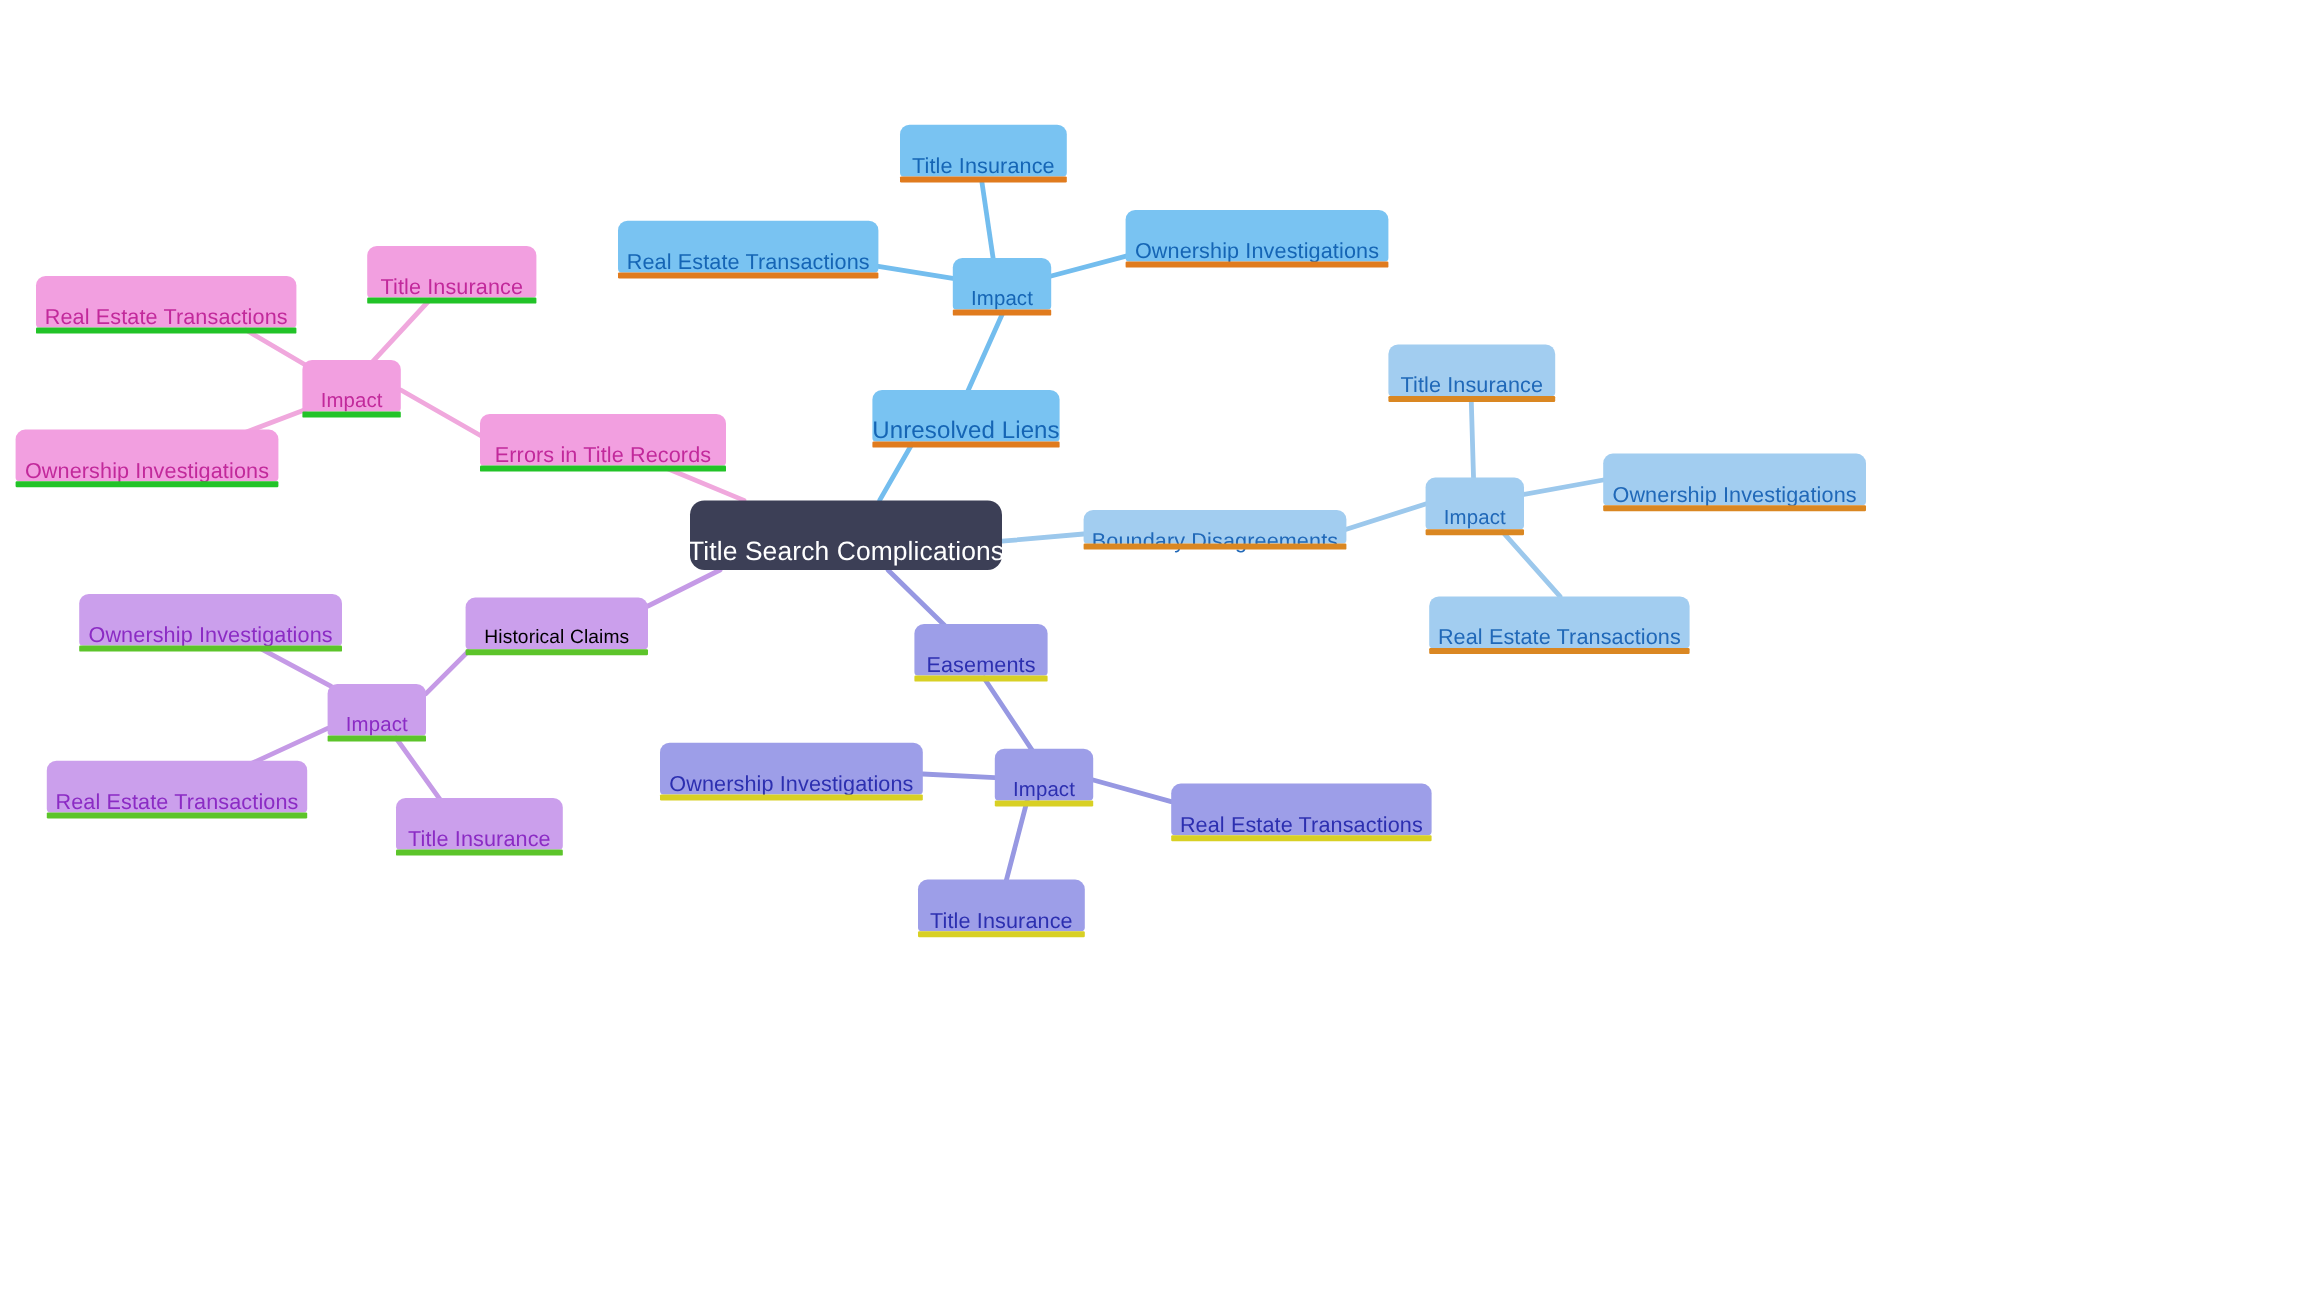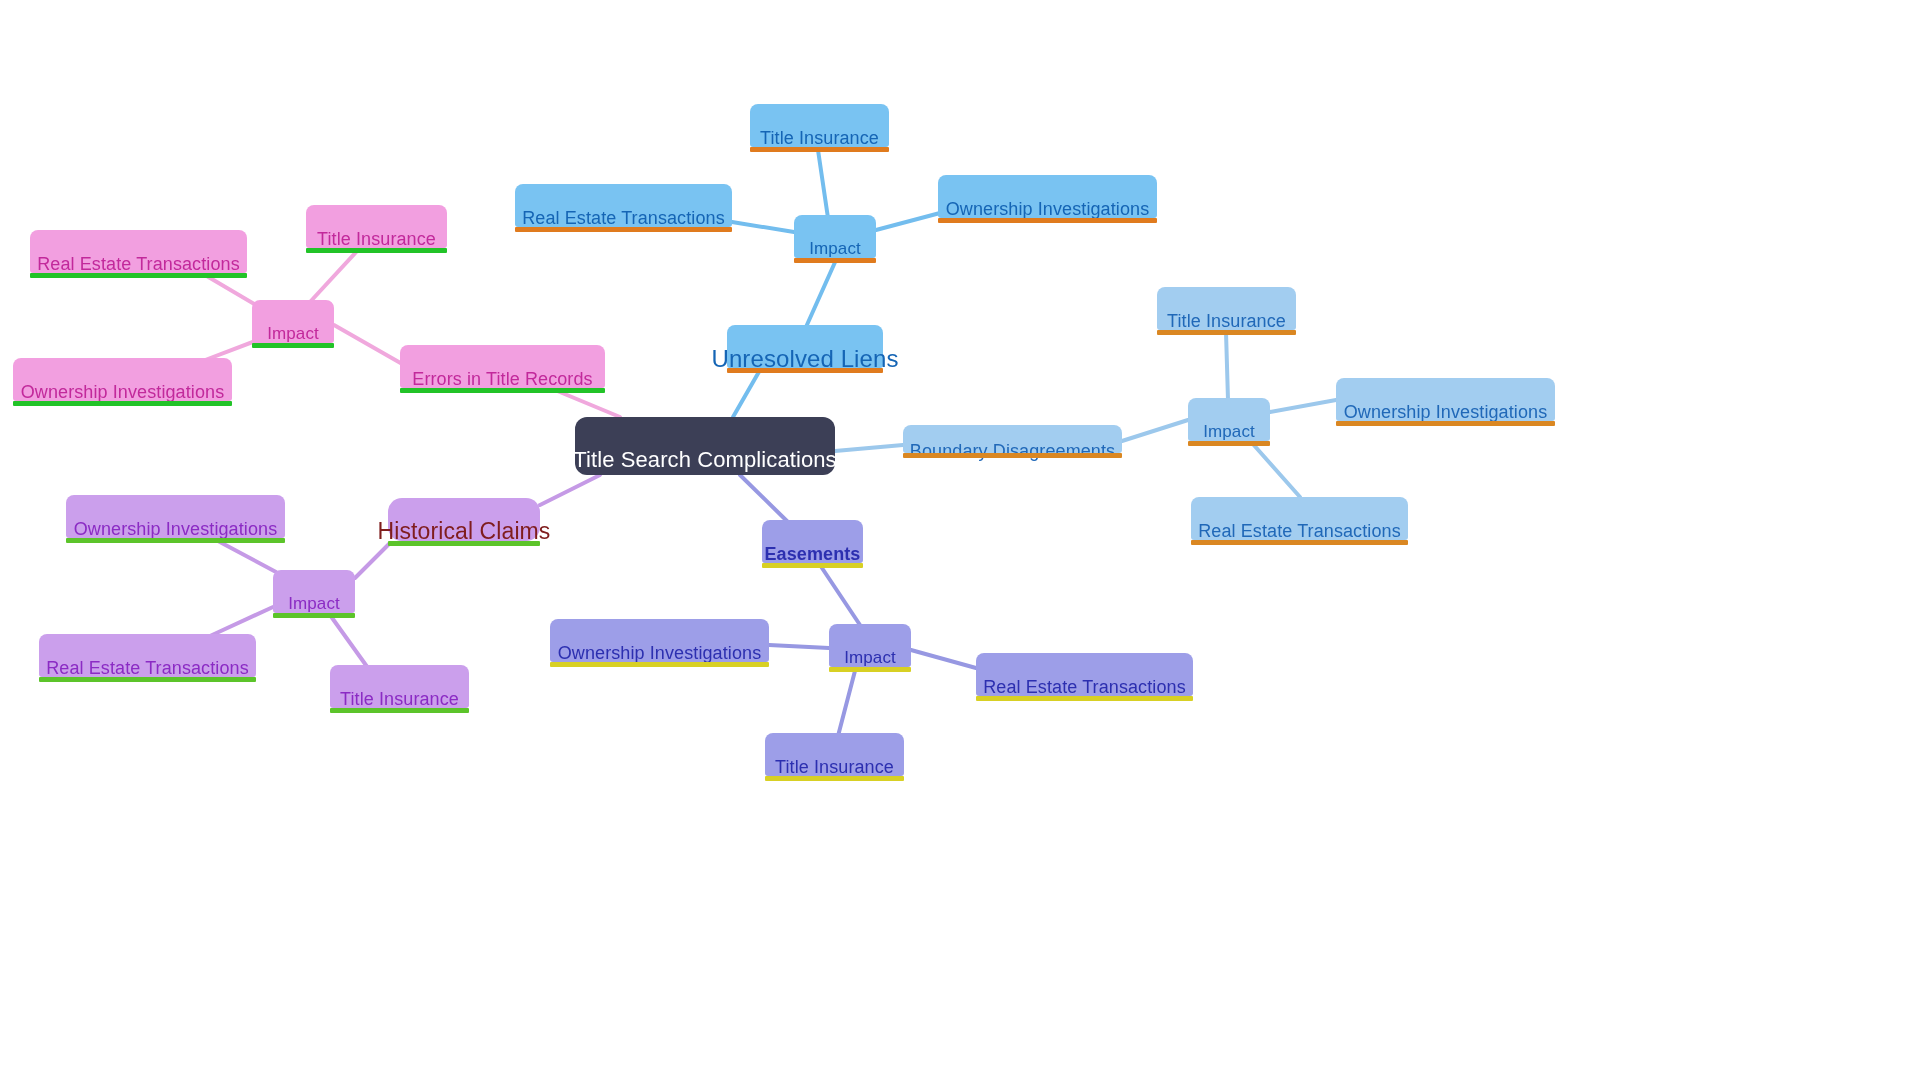--- a/index.html
+++ b/index.html
@@ -106,21 +106,21 @@
         <span class="underline" style="background: rgb(34, 195, 40);"></span>
       </div>
       <div class="node branch" style="background: rgb(242, 159, 224); color: rgb(194, 41, 155); font-size: 18px; left: 306px; top: 205px; width: 141px; height: 43px;">
         <span class="node-label">Title Insurance</span>
         <span class="underline" style="background: rgb(34, 195, 40);"></span>
       </div>
       <div class="node branch" style="background: rgb(242, 159, 224); color: rgb(194, 41, 155); font-size: 18px; left: 13px; top: 358px; width: 219px; height: 43px;">
         <span class="node-label">Ownership Investigations</span>
         <span class="underline" style="background: rgb(34, 195, 40);"></span>
       </div>
-      <div class="node branch" style="background: rgb(121, 195, 242); color: rgb(21, 101, 181); font-size: 24px; left: 727px; top: 325px; width: 156px; height: 43px;">
+      <div class="node branch" style="background: rgb(121, 195, 242); color: rgb(21, 101, 181); font-size: 20px; left: 727px; top: 325px; width: 156px; height: 43px;">
         <span class="node-label">Unresolved Liens</span>
         <span class="underline" style="background: rgb(224, 123, 30);"></span>
       </div>
       <div class="node branch" style="background: rgb(121, 195, 242); color: rgb(21, 101, 181); font-size: 17px; left: 794px; top: 215px; width: 82px; height: 43px;">
         <span class="node-label">Impact</span>
         <span class="underline" style="background: rgb(224, 123, 30);"></span>
       </div>
       <div class="node branch" style="background: rgb(121, 195, 242); color: rgb(21, 101, 181); font-size: 18px; left: 750px; top: 104px; width: 139px; height: 43px;">
         <span class="node-label">Title Insurance</span>
         <span class="underline" style="background: rgb(224, 123, 30);"></span>
@@ -146,41 +146,41 @@
         <span class="underline" style="background: rgb(218, 135, 34);"></span>
       </div>
       <div class="node branch" style="background: rgb(162, 205, 240); color: rgb(32, 104, 184); font-size: 18px; left: 1336px; top: 378px; width: 219px; height: 43px;">
         <span class="node-label">Ownership Investigations</span>
         <span class="underline" style="background: rgb(218, 135, 34);"></span>
       </div>
       <div class="node branch" style="background: rgb(162, 205, 240); color: rgb(32, 104, 184); font-size: 18px; left: 1191px; top: 497px; width: 217px; height: 43px;">
         <span class="node-label">Real Estate Transactions</span>
         <span class="underline" style="background: rgb(218, 135, 34);"></span>
       </div>
-      <div class="node branch" style="background: rgb(203, 159, 236); color: #7f1d1d; font-size: 23px; left: 388px; top: 498px; width: 152px; height: 43px; border-radius: 14px;">
+      <div class="node branch" style="background: rgb(203, 159, 236); color: #000000; font-size: 16px; left: 388px; top: 498px; width: 152px; height: 43px;">
         <span class="node-label">Historical Claims</span>
         <span class="underline" style="background: rgb(92, 196, 42);"></span>
       </div>
       <div class="node branch" style="background: rgb(203, 159, 236); color: rgb(139, 43, 196); font-size: 17px; left: 273px; top: 570px; width: 82px; height: 43px;">
         <span class="node-label">Impact</span>
         <span class="underline" style="background: rgb(92, 196, 42);"></span>
       </div>
       <div class="node branch" style="background: rgb(203, 159, 236); color: rgb(139, 43, 196); font-size: 18px; left: 66px; top: 495px; width: 219px; height: 43px;">
         <span class="node-label">Ownership Investigations</span>
         <span class="underline" style="background: rgb(92, 196, 42);"></span>
       </div>
       <div class="node branch" style="background: rgb(203, 159, 236); color: rgb(139, 43, 196); font-size: 18px; left: 39px; top: 634px; width: 217px; height: 43px;">
         <span class="node-label">Real Estate Transactions</span>
         <span class="underline" style="background: rgb(92, 196, 42);"></span>
       </div>
       <div class="node branch" style="background: rgb(203, 159, 236); color: rgb(139, 43, 196); font-size: 18px; left: 330px; top: 665px; width: 139px; height: 43px;">
         <span class="node-label">Title Insurance</span>
         <span class="underline" style="background: rgb(92, 196, 42);"></span>
       </div>
-      <div class="node branch" style="background: rgb(157, 158, 232); color: rgb(44, 47, 176); font-size: 18px; left: 762px; top: 520px; width: 101px; height: 43px; font-weight: bold;">
+      <div class="node branch" style="background: rgb(157, 158, 232); color: rgb(44, 47, 176); font-size: 18px; left: 762px; top: 520px; width: 111px; height: 43px;">
         <span class="node-label">Easements</span>
         <span class="underline" style="background: rgb(216, 208, 36);"></span>
       </div>
       <div class="node branch" style="background: rgb(157, 158, 232); color: rgb(44, 47, 176); font-size: 17px; left: 829px; top: 624px; width: 82px; height: 43px;">
         <span class="node-label">Impact</span>
         <span class="underline" style="background: rgb(216, 208, 36);"></span>
       </div>
       <div class="node branch" style="background: rgb(157, 158, 232); color: rgb(44, 47, 176); font-size: 18px; left: 550px; top: 619px; width: 219px; height: 43px;">
         <span class="node-label">Ownership Investigations</span>
         <span class="underline" style="background: rgb(216, 208, 36);"></span>

